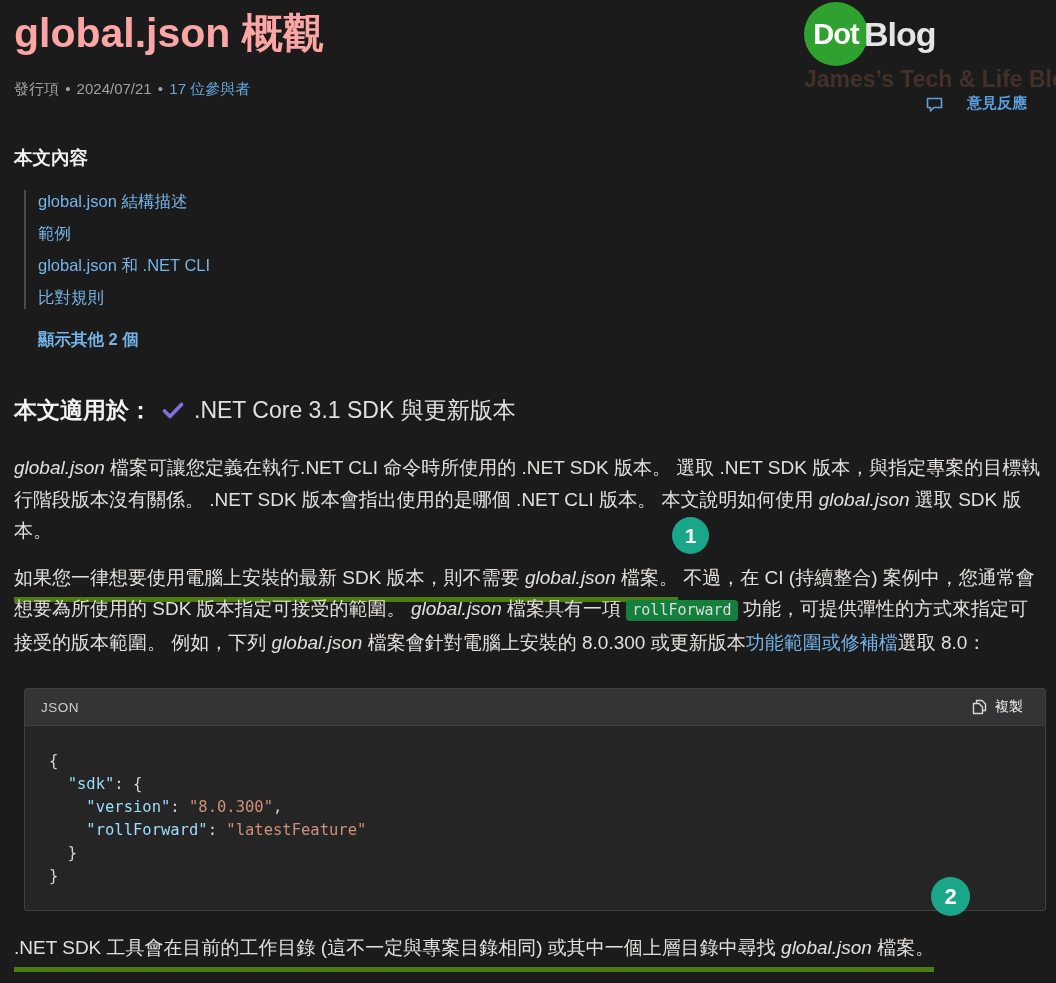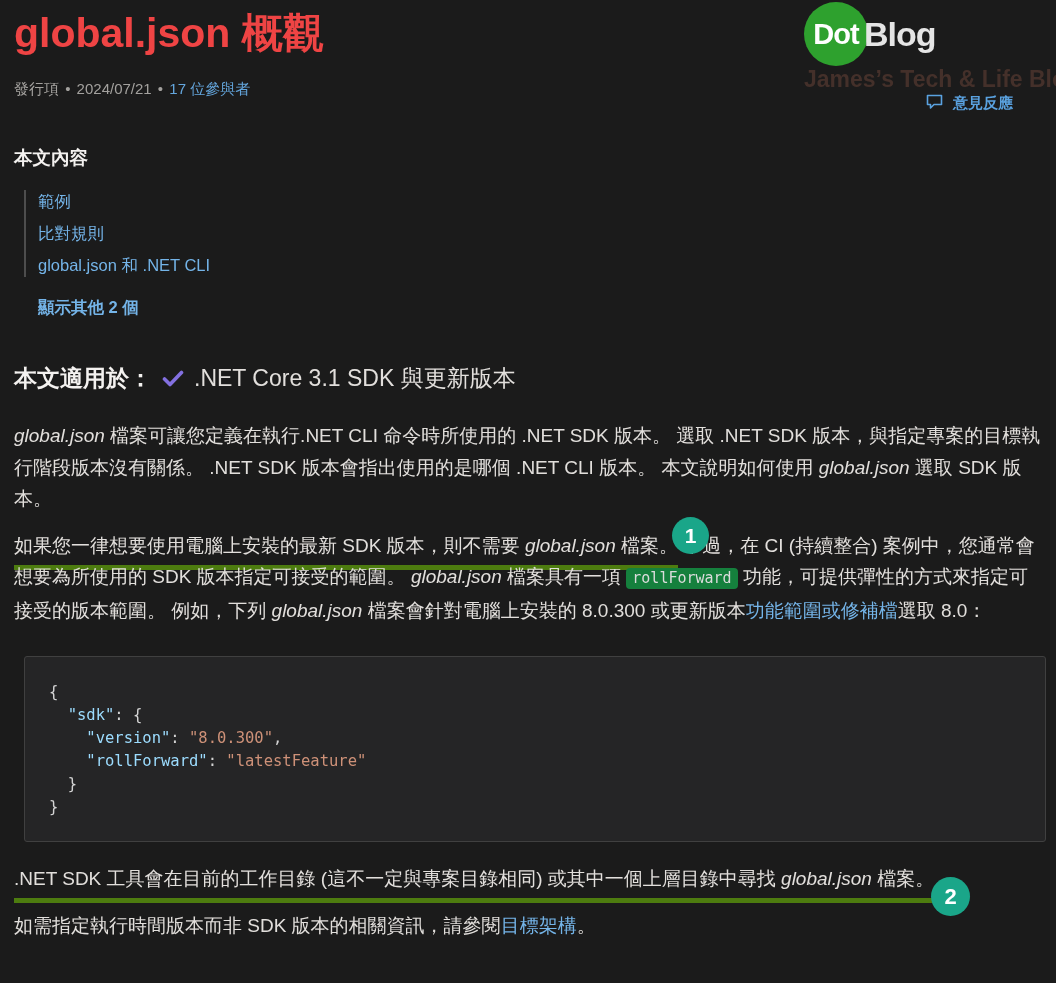--- a/index.html
+++ b/index.html
@@ -5,35 +5,35 @@
   html,body{margin:0;padding:0;background:#1b1b1b;}
   body{
     width:1056px;height:983px;position:relative;overflow:hidden;
     font-family:"Liberation Sans","DejaVu Sans",sans-serif;
     color:#e2dfdc;-webkit-font-smoothing:antialiased;
   }
   .content{padding:0 10px 0 14px;position:relative;}
   a{text-decoration:none;cursor:pointer;}
 
   
-  .page-title{font-size:41px;line-height:50px;font-weight:600;color:#ef4444;margin:8px 0 0;}
+  .page-title{font-size:41px;line-height:50px;font-weight:600;color:#fca5a5;margin:8px 0 0;}
   .meta{margin-top:22px;font-size:15px;color:#a3a19e;}
   .meta .sep{color:#a3a19e;padding:0 2px;}
   .meta a{color:#64a6dd;}
 
   
   .watermark{position:absolute;left:804px;top:2px;z-index:1;}
   .logo-row{display:flex;align-items:center;}
   .logo-circle{width:64px;height:64px;border-radius:50%;background:#2ea12e;display:flex;align-items:center;justify-content:center;}
   .logo-dot{color:#ffffff;font-size:29px;font-weight:800;letter-spacing:-1px;}
   .logo-blog{color:#e5e5e5;font-size:34px;font-weight:800;margin-left:-4px;letter-spacing:-1px;}
   .tagline{margin-top:0px;font-size:23px;font-weight:700;color:#44302a;white-space:nowrap;}
 
   
-  .feedback{position:absolute;left:926px;top:94px;display:flex;align-items:flex-start;gap:10px;
+  .feedback{position:absolute;left:926px;top:94px;display:flex;align-items:flex-end;gap:24px;
     color:#5aa2e0;font-size:15px;font-weight:600;z-index:2;}
 
   
   .toc-heading{margin-top:46px;font-size:18.5px;font-weight:700;color:#f3f1ef;}
   .toc-list{margin:20px 0 0 10px;border-left:2px solid #4d4d4d;padding:2px 0 2px 12px;
     display:flex;flex-direction:column;gap:13px;}
   .toc-list a{color:#74b4e8;font-size:16.5px;line-height:19px;display:block;}
   .show-more{display:inline-block;margin:20px 0 0 24px;color:#74b4e8;font-size:16.5px;font-weight:700;}
 
   
@@ -97,42 +97,55 @@
     <span>發行項</span>
     <span class="sep">•</span>
     <span>2024/07/21</span>
     <span class="sep">•</span>
     <a>17 位參與者</a>
   </div>
 
   <div class="toc-heading">本文內容</div>
 
   <nav class="toc-list" id="toc-list">
+      <a>global.json 結構描述</a>
       <a>範例</a>
+      <a>global.json 和 .NET CLI</a>
       <a>比對規則</a>
-      <a>global.json 和 .NET CLI</a>
     </nav>
 
   <a class="show-more">顯示其他 2 個</a>
 
   <div class="applies">
     <span class="label">本文適用於：</span>
     <span class="check">
       <svg width="22" height="17" viewBox="0 0 22 17" fill="none">
         <path d="M2.5 9 L8 14.5 L19.5 2.5" stroke="#8370e0" stroke-width="3.6" stroke-linecap="round" stroke-linejoin="round"></path>
       </svg>
     </span>
     <span>.NET Core 3.1 SDK 與更新版本</span>
   </div>
 
   <p class="para first"><em>global.json</em><span> 檔案可讓您定義在執行.NET CLI 命令時所使用的 .NET SDK 版本。 選取 .NET SDK 版本，與指定專案的目標執行階段版本沒有關係。 .NET SDK 版本會指出使用的是哪個 .NET CLI 版本。 本文說明如何使用 </span><em>global.json</em><span> 選取 SDK 版本。</span></p>
 
   <p class="para"><span class="hl">如果您一律想要使用電腦上安裝的最新 SDK 版本，則不需要 </span><em class="hl">global.json</em><span class="hl"> 檔案。</span><span> 不過，在 CI (持續整合) 案例中，您通常會想要為所使用的 SDK 版本指定可接受的範圍。 </span><em>global.json</em><span> 檔案具有一項 </span><code class="inline-code">rollForward</code><span> 功能，可提供彈性的方式來指定可接受的版本範圍。 例如，下列 </span><em>global.json</em><span> 檔案會針對電腦上安裝的 8.0.300 或更新版本</span><a class="link">功能範圍或修補檔</a><span>選取 8.0：</span></p>
 
   <div class="codeblock">
+    <div class="code-header">
+      <span class="code-lang">JSON</span>
+      <button class="copy-btn">
+        <span style="display:flex;">
+          <svg width="15" height="16" viewBox="0 0 15 16" fill="none">
+            <path d="M4.5 4.5 V1.5 H10 L13.5 5 V11.5 H10.5" stroke="#d8d8d8" stroke-width="1.4" stroke-linejoin="round"></path>
+            <path d="M1.5 4.5 H7 L10.5 8 V14.5 H1.5 Z" stroke="#d8d8d8" stroke-width="1.4" stroke-linejoin="round"></path>
+          </svg>
+        </span>
+        <span>複製</span>
+      </button>
+    </div>
     <pre class="code-body" id="code-body"><div class="code-line"><span class="tok-punc">{</span></div><div class="code-line"><span class="tok-punc">  </span><span class="tok-key">"sdk"</span><span class="tok-punc">: {</span></div><div class="code-line"><span class="tok-punc">    </span><span class="tok-key">"version"</span><span class="tok-punc">: </span><span class="tok-str">"8.0.300"</span><span class="tok-punc">,</span></div><div class="code-line"><span class="tok-punc">    </span><span class="tok-key">"rollForward"</span><span class="tok-punc">: </span><span class="tok-str">"latestFeature"</span></div><div class="code-line"><span class="tok-punc">  }</span></div><div class="code-line"><span class="tok-punc">}</span></div></pre>
   </div>
 
   <p class="para" style="margin-top:21px;"><span class="hl">.NET SDK 工具會在目前的工作目錄 (這不一定與專案目錄相同) 或其中一個上層目錄中尋找 </span><em class="hl">global.json</em><span class="hl"> 檔案。</span></p>
 
   <p class="para"><span>如需指定執行時間版本而非 SDK 版本的相關資訊，請參閱</span><a class="link">目標架構</a><span>。</span></p>
 </div>
 
 <div class="ann-circle" id="circle-1">1</div>
 <div class="ann-circle" id="circle-2">2</div>

